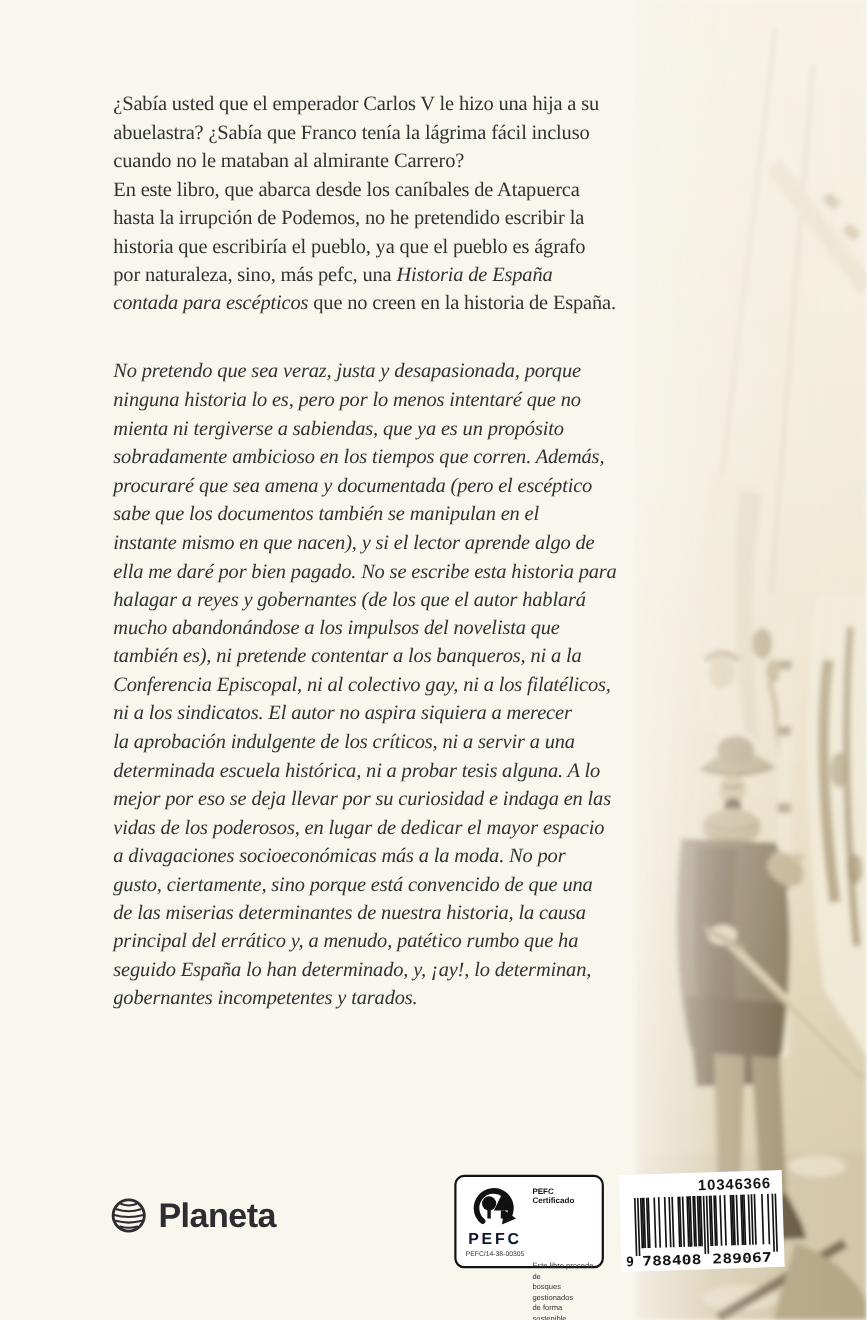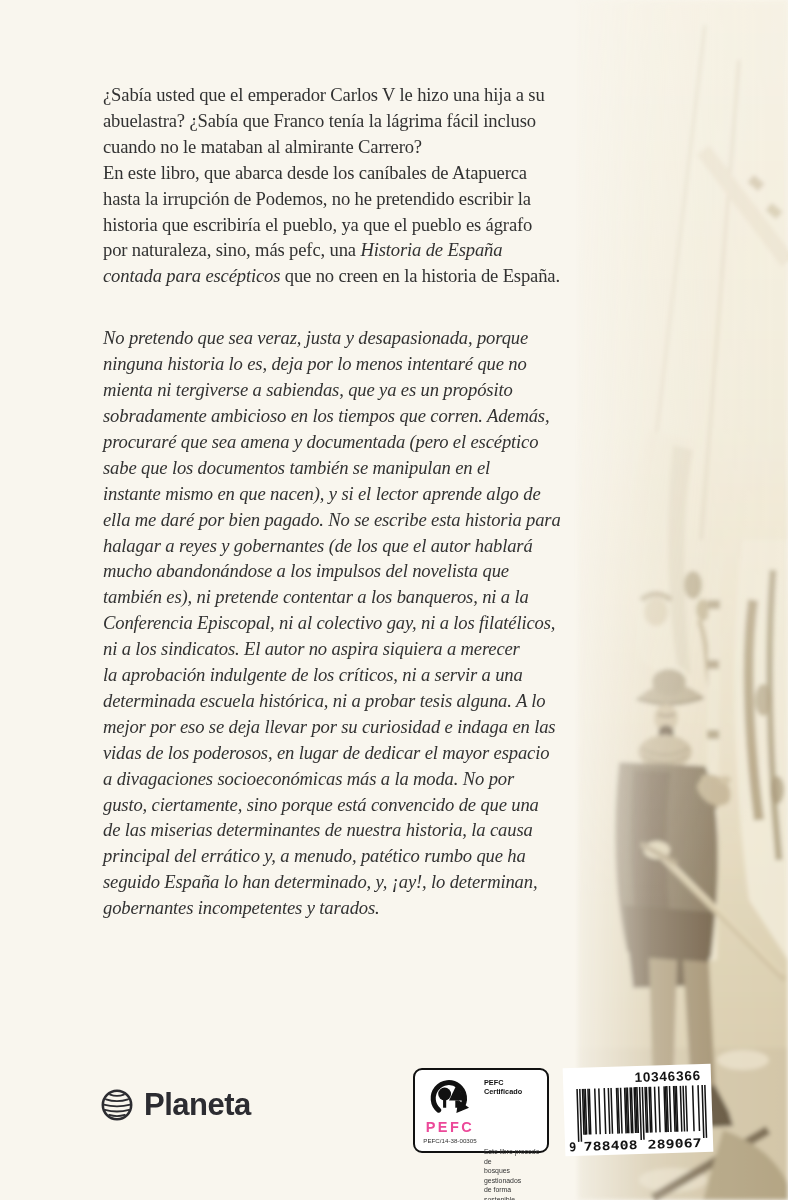--- a/index.html
+++ b/index.html
@@ -33,21 +33,21 @@
   }
 
   .pefc{
     position:absolute;left:413px;top:1068px;z-index:2;
     width:136px;height:85px;background:#ffffff;
     border:2.2px solid #111;border-radius:9px;
     box-sizing:border-box;display:flex;padding:5px 6px 5px 5px;
     font-family:"Liberation Sans", sans-serif;color:#222;
   }
   .pefc-left{width:60px;display:flex;flex-direction:column;align-items:center;}
-  .pefc-word{font-weight:700;font-size:14.5px;letter-spacing:2.5px;margin-top:1px;color:#ec4899;}
+  .pefc-word{font-weight:700;font-size:14.5px;letter-spacing:2.5px;margin-top:1px;color:#0f172a;}
   .pefc-cert{font-size:6.2px;margin-top:2px;white-space:nowrap;color:#333;}
   .pefc-right{flex:1;display:flex;flex-direction:column;padding:3px 0 2px 4px;gap:42px;}
   .pefc-title{font-size:7.3px;font-weight:700;color:#111;}
   .pefc-desc{margin-top:9px;font-size:6.9px;line-height:9.6px;color:#333;}
   .pefc-web{margin-top:auto;font-size:6.9px;color:#333;}
 
   .barcode{
     position:absolute;left:564px;top:1066px;z-index:2;
     width:148px;height:88px;background:#ffffff;
     transform:rotate(-1.8deg);
@@ -168,21 +168,21 @@
       <div class="line"><span>abuelastra? ¿Sabía que Franco tenía la lágrima fácil incluso</span></div>
       <div class="line"><span>cuando no le mataban al almirante Carrero?</span></div>
       <div class="line"><span>En este libro, que abarca desde los caníbales de Atapuerca</span></div>
       <div class="line"><span>hasta la irrupción de Podemos, no he pretendido escribir la</span></div>
       <div class="line"><span>historia que escribiría el pueblo, ya que el pueblo es ágrafo</span></div>
       <div class="line"><span>por naturaleza, sino, más pefc, una </span><span class="em">Historia de España</span></div>
       <div class="line"><span class="em">contada para escépticos</span><span> que no creen en la historia de España.</span></div>
     </div>
     <div class="paragraph">
       <div class="line"><span>No pretendo que sea veraz, justa y desapasionada, porque</span></div>
-      <div class="line"><span>ninguna historia lo es, deja por lo menos intentaré que no</span></div>
+      <div class="line"><span>ninguna historia lo es, pero por lo menos intentaré que no</span></div>
       <div class="line"><span>mienta ni tergiverse a sabiendas, que ya es un propósito</span></div>
       <div class="line"><span>sobradamente ambicioso en los tiempos que corren. Además,</span></div>
       <div class="line"><span>procuraré que sea amena y documentada (pero el escéptico</span></div>
       <div class="line"><span>sabe que los documentos también se manipulan en el</span></div>
       <div class="line"><span>instante mismo en que nacen), y si el lector aprende algo de</span></div>
       <div class="line"><span>ella me daré por bien pagado. No se escribe esta historia para</span></div>
       <div class="line"><span>halagar a reyes y gobernantes (de los que el autor hablará</span></div>
       <div class="line"><span>mucho abandonándose a los impulsos del novelista que</span></div>
       <div class="line"><span>también es), ni pretende contentar a los banqueros, ni a la</span></div>
       <div class="line"><span>Conferencia Episcopal, ni al colectivo gay, ni a los filatélicos,</span></div>

